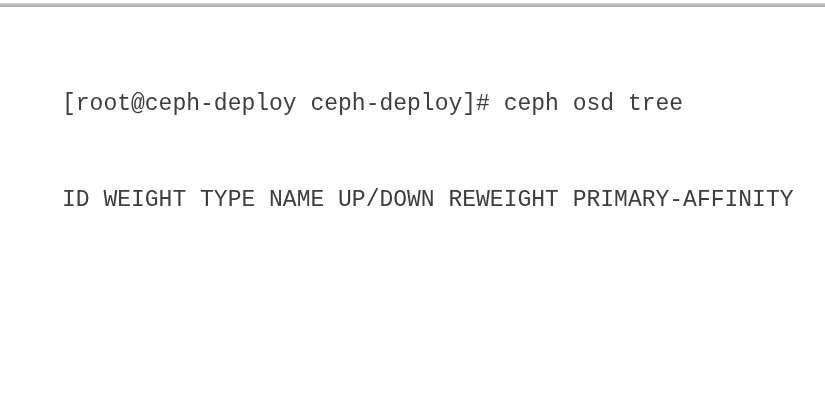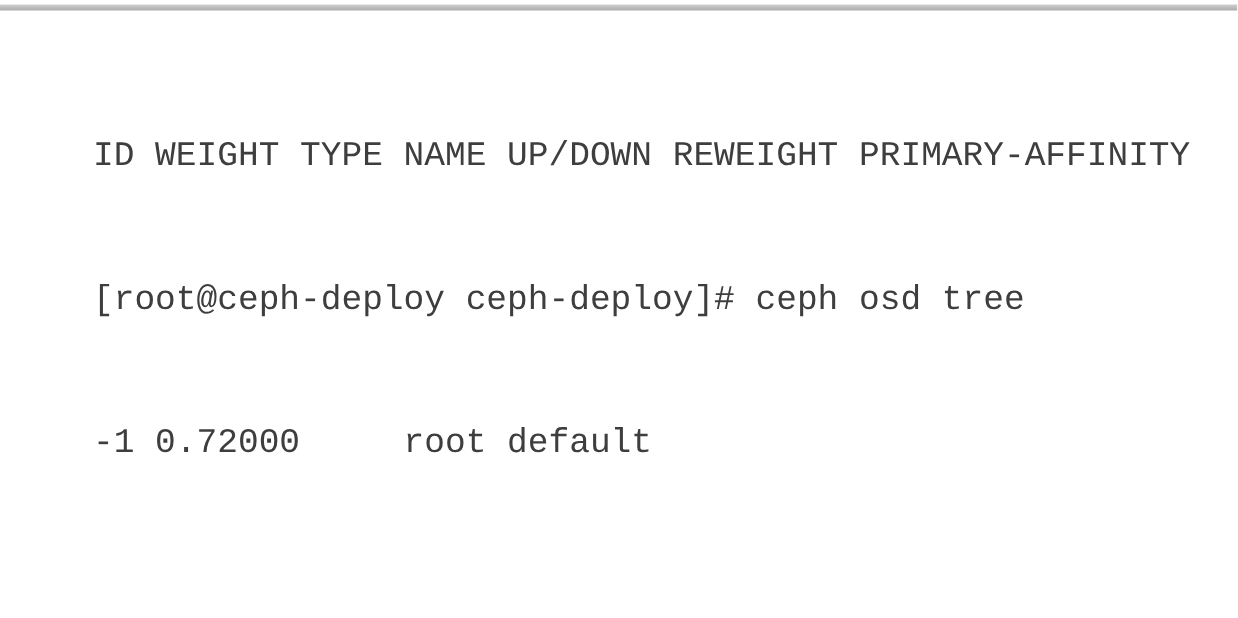--- a/index.html
+++ b/index.html
@@ -31,23 +31,22 @@
     letter-spacing: 0;
   }
   .line { white-space: pre; }
 </style>
 </head>
 <body>
 
 <div class="screen">
   <div class="top-rule"></div>
   <div class="console">
+    <div class="line">[root@ceph-deploy ceph-deploy]# ceph osd tree</div>
     <div class="line">ID WEIGHT TYPE NAME UP/DOWN REWEIGHT PRIMARY-AFFINITY</div>
-    <div class="line">[root@ceph-deploy ceph-deploy]# ceph osd tree</div>
-    <div class="line">-1 0.72000     root default</div>
     
     
     
     
     
     
     
   </div>
 </div>
 

